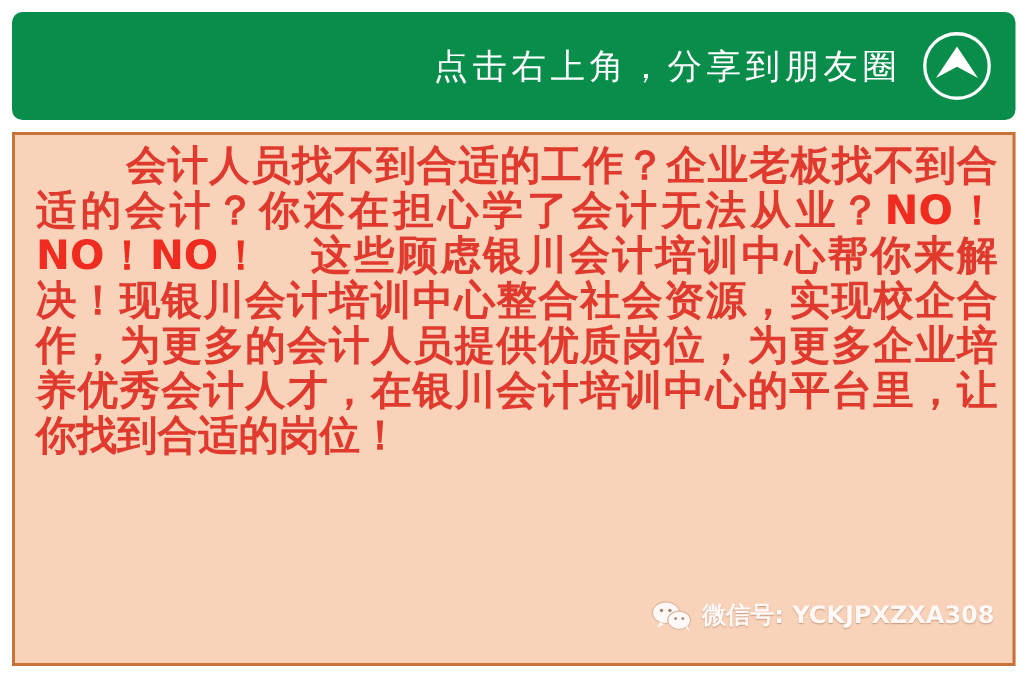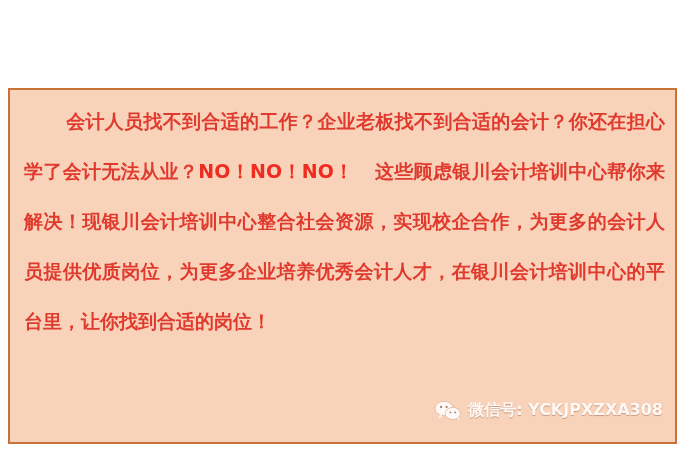--- a/index.html
+++ b/index.html
@@ -63,22 +63,22 @@
     border: 2px solid #c8723a;
     overflow: hidden;
   }
   .body-text {
     position: absolute;
     left: 14px;
     top: 6px;
     right: 10px;
     color: #e03a2f;
     font-family: "DejaVu Serif", "Liberation Serif", serif;
-    font-size: 19px;
-    line-height: 50px;
+    font-size: 27px;
+    line-height: 30px;
     letter-spacing: 0px;
     font-weight: 700;
     text-align: justify;
     text-justify: inter-character;
   }
   .indent2 { display: inline-block; width: 2.2em; }
   .no-run {
     font-family: "DejaVu Sans", "Liberation Sans", sans-serif;
     font-weight: 700;
     color: #f02b20;
@@ -108,20 +108,29 @@
     font-weight: 700;
     text-shadow: 0 1px 1px rgba(120,60,30,0.45);
     white-space: nowrap;
   }
 </style>
 </head>
 <body>
 
 <div class="page">
 
+  <div class="share-banner">
+    <span class="share-text">点击右上角，分享到朋友圈</span>
+    <span class="share-icon">
+      <svg viewBox="0 0 50 50" width="50" height="50" xmlns="http://www.w3.org/2000/svg">
+        <circle cx="25" cy="25" r="21.5" fill="none" stroke="#ffffff" stroke-width="2.2"></circle>
+        <path d="M25 12 L39 33 L25 25.5 L11 33 Z" fill="#ffffff"></path>
+      </svg>
+    </span>
+  </div>
 
   <div class="content-card">
 
     <div class="body-text">
       <span class="indent2"></span><span>会计人员找不到合适的工作？企业老板找不到合适的会计？你还在担心学了会计无法从业？</span><span class="no-run">NO！NO！NO！</span><span class="no-gap"></span><span>这些顾虑银川会计培训中心帮你来解决！现银川会计培训中心整合社会资源，实现校企合作，为更多的会计人员提供优质岗位，为更多企业培养优秀会计人才，在银川会计培训中心的平台里，让你找到合适的岗位！</span>
     </div>
 
     <div class="watermark">
       <span class="wechat-icon">
         <svg viewBox="0 0 28 22" width="28" height="22" xmlns="http://www.w3.org/2000/svg">

